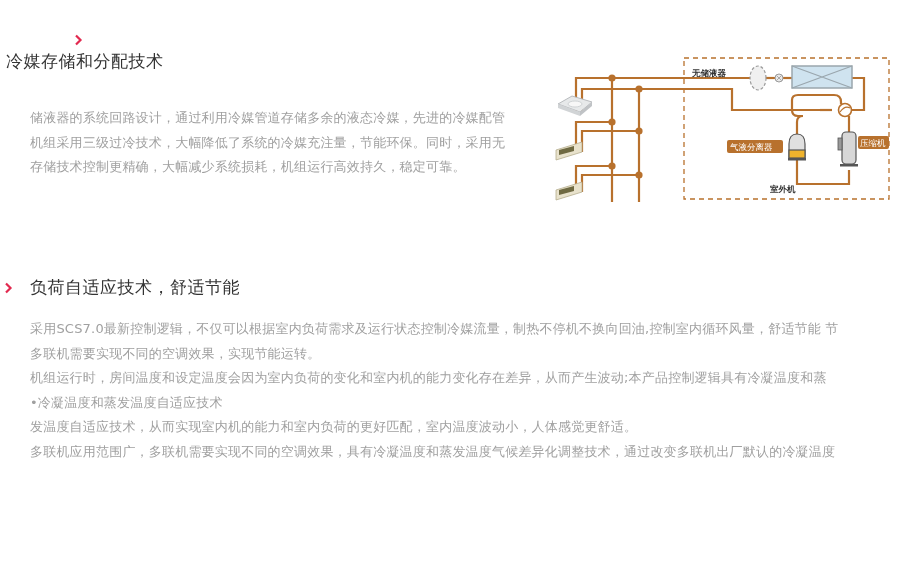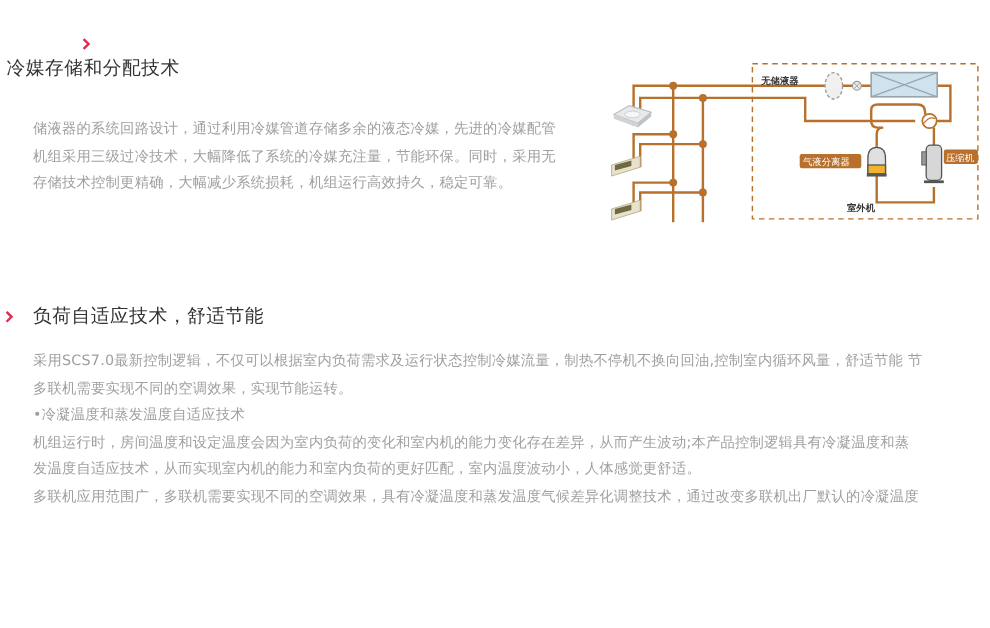--- a/index.html
+++ b/index.html
@@ -132,17 +132,17 @@
     <svg width="9" height="12" viewBox="0 0 9 12">
         <path d="M2 1.5 L6.5 6 L2 10.5" fill="none" stroke="#e2294f" stroke-width="2.2"></path>
       </svg>
   </span>
   <span class="title-text">负荷自适应技术，舒适节能</span>
 </div>
 
 <div class="para" style="top:317px;">
   <p>采用SCS7.0最新控制逻辑，不仅可以根据室内负荷需求及运行状态控制冷媒流量，制热不停机不换向回油,控制室内循环风量，舒适节能 节</p>
   <p>多联机需要实现不同的空调效果，实现节能运转。</p>
+  <p>机组运行时，房间温度和设定温度会因为室内负荷的变化和室内机的能力变化存在差异，从而产生波动;本产品控制逻辑具有冷凝温度和蒸</p>
   <p>•冷凝温度和蒸发温度自适应技术</p>
-  <p>机组运行时，房间温度和设定温度会因为室内负荷的变化和室内机的能力变化存在差异，从而产生波动;本产品控制逻辑具有冷凝温度和蒸</p>
   <p>发温度自适应技术，从而实现室内机的能力和室内负荷的更好匹配，室内温度波动小，人体感觉更舒适。</p>
   <p>多联机应用范围广，多联机需要实现不同的空调效果，具有冷凝温度和蒸发温度气候差异化调整技术，通过改变多联机出厂默认的冷凝温度</p>
 </div>
 
 </body></html>

